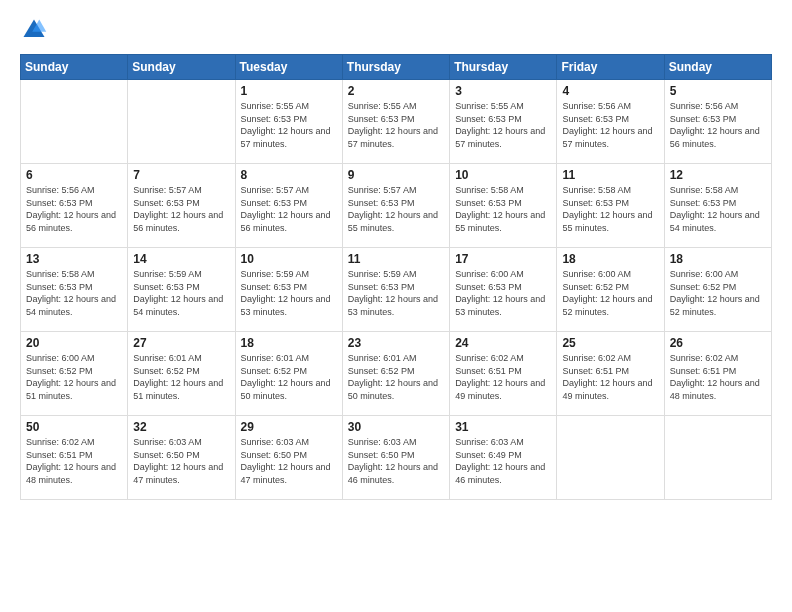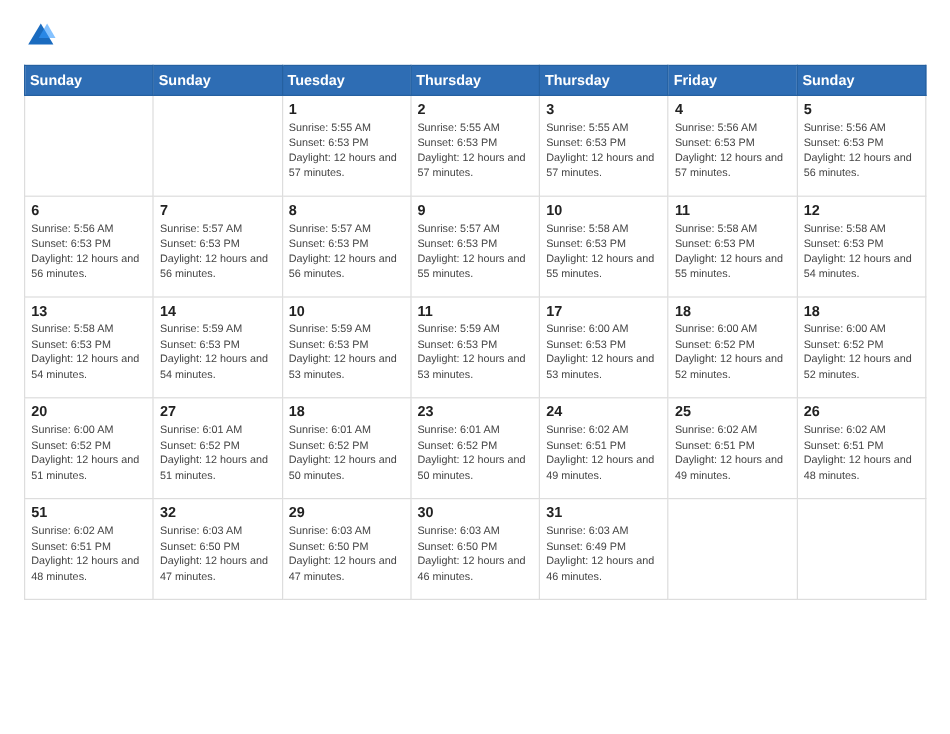--- a/index.html
+++ b/index.html
@@ -296,21 +296,21 @@
           </td>
           <td>
             <span class="day-num">26</span>
             <div class="day-info" style="white-space: pre-line;">Sunrise: 6:02 AM
 Sunset: 6:51 PM
 Daylight: 12 hours and 48 minutes.</div>
           </td>
         </tr>
         <tr class="week-row">
           <td>
-            <span class="day-num">51</span>
+            <span class="day-num">50</span>
             <div class="day-info" style="white-space: pre-line;">Sunrise: 6:02 AM
 Sunset: 6:51 PM
 Daylight: 12 hours and 48 minutes.</div>
           </td>
           <td>
             <span class="day-num">32</span>
             <div class="day-info" style="white-space: pre-line;">Sunrise: 6:03 AM
 Sunset: 6:50 PM
 Daylight: 12 hours and 47 minutes.</div>
           </td>

